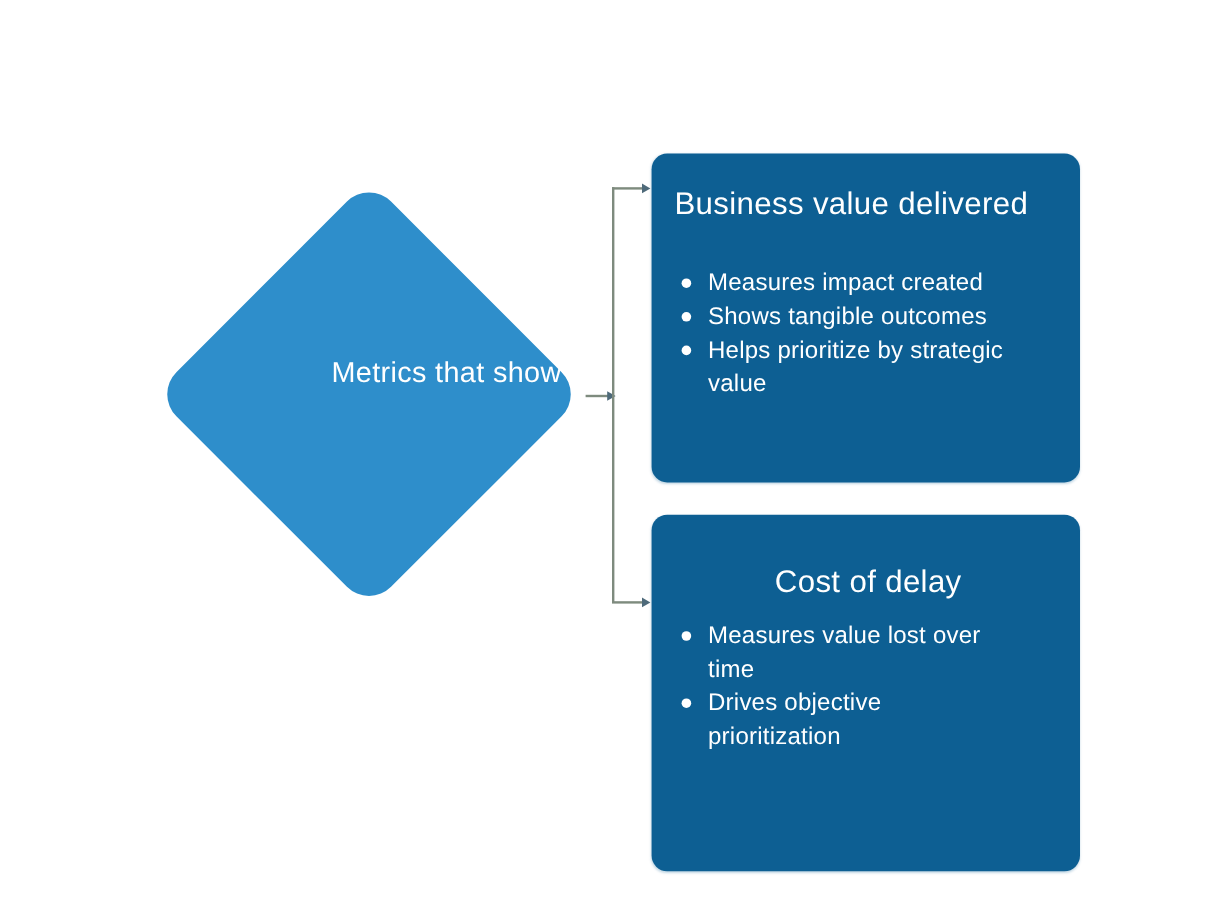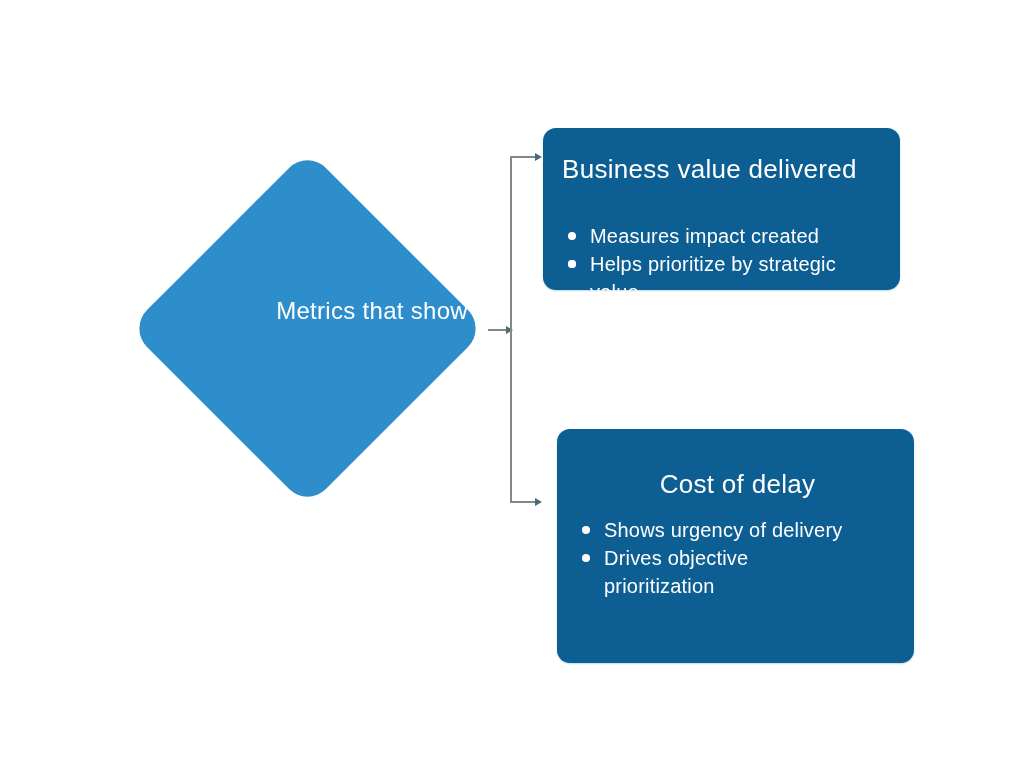--- a/index.html
+++ b/index.html
@@ -59,22 +59,22 @@
   .node {
     position: absolute;
     left: 543px;
     width: 357px;
     background: #0D5F93;
     border-radius: 13px;
     color: #ffffff;
     box-sizing: border-box;
     box-shadow: 0 1px 2px rgba(13, 95, 147, 0.25);
   }
-  .node-1 { top: 128px; height: 162px; padding: 24px 14px 0 18px; }
-  .node-2 { top: 429px; height: 234px; padding: 38px 14px 0 18px; margin-left: 14px; }
+  .node-1 { top: 128px; height: 274px; padding: 24px 14px 0 18px; }
+  .node-2 { top: 429px; height: 297px; padding: 38px 14px 0 18px; }
 
   .node-title {
     font-size: 26px;
     line-height: 34px;
     letter-spacing: 0.3px;
     white-space: nowrap;
   }
   .title-left { text-align: left; padding-left: 1px; }
   .title-center { text-align: center; }
 
@@ -122,26 +122,26 @@
   <div class="line line-h" style="left:510px; top:156px; width:25px;"></div>
   <div class="arrowhead" style="left:535px; top:153px;"></div>
 
   <div class="line line-h" style="left:510px; top:501px; width:25px;"></div>
   <div class="arrowhead" style="left:535px; top:498px;"></div>
 
   <div class="node node-1">
     <div class="node-title title-left">Business value delivered</div>
     <ul class="bullet-list">
       <li><span class="dot"></span><span>Measures impact created</span></li>
-      <li><span class="dot"></span></li>
+      <li><span class="dot"></span><span>Shows tangible outcomes</span></li>
       <li><span class="dot"></span><span>Helps prioritize by strategic value</span></li>
     </ul>
   </div>
 
   <div class="node node-2">
     <div class="node-title title-center">Cost of delay</div>
     <ul class="bullet-list">
-      <li><span class="dot"></span><span>Shows urgency of delivery</span></li>
+      <li><span class="dot"></span><span>Measures value lost over time</span></li>
       <li><span class="dot"></span><span>Drives objective prioritization</span></li>
     </ul>
   </div>
 
 </div>
 
 </body></html>

